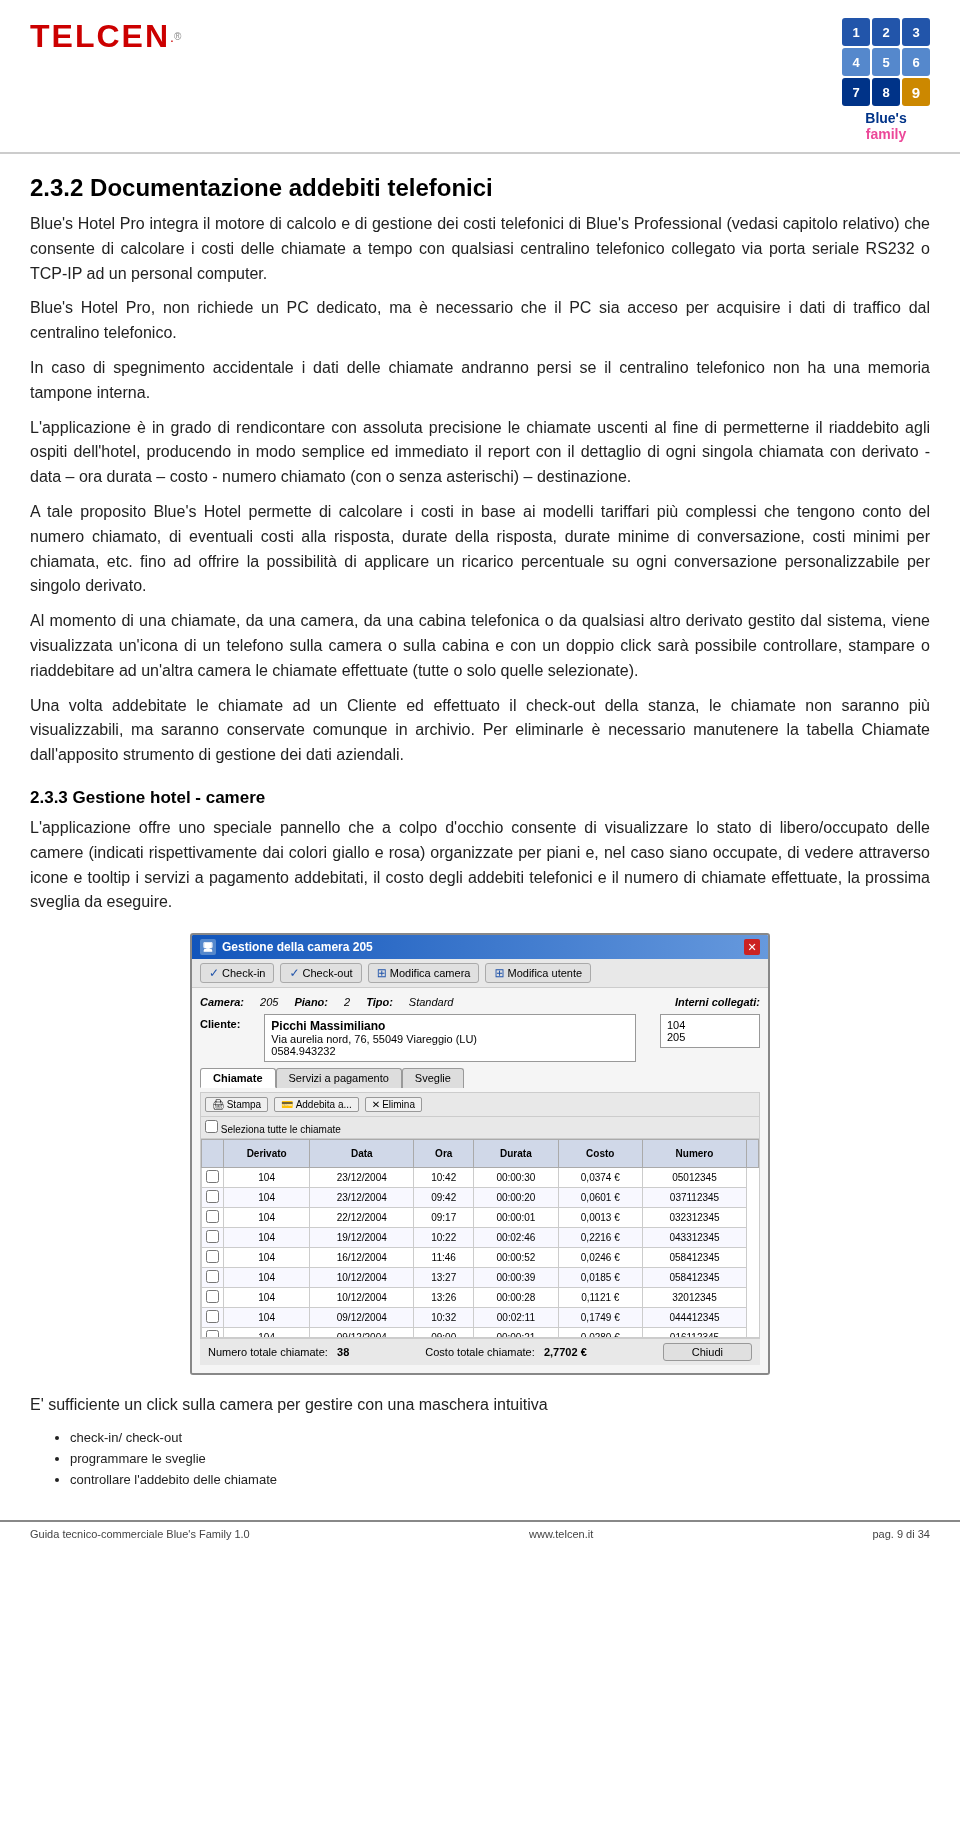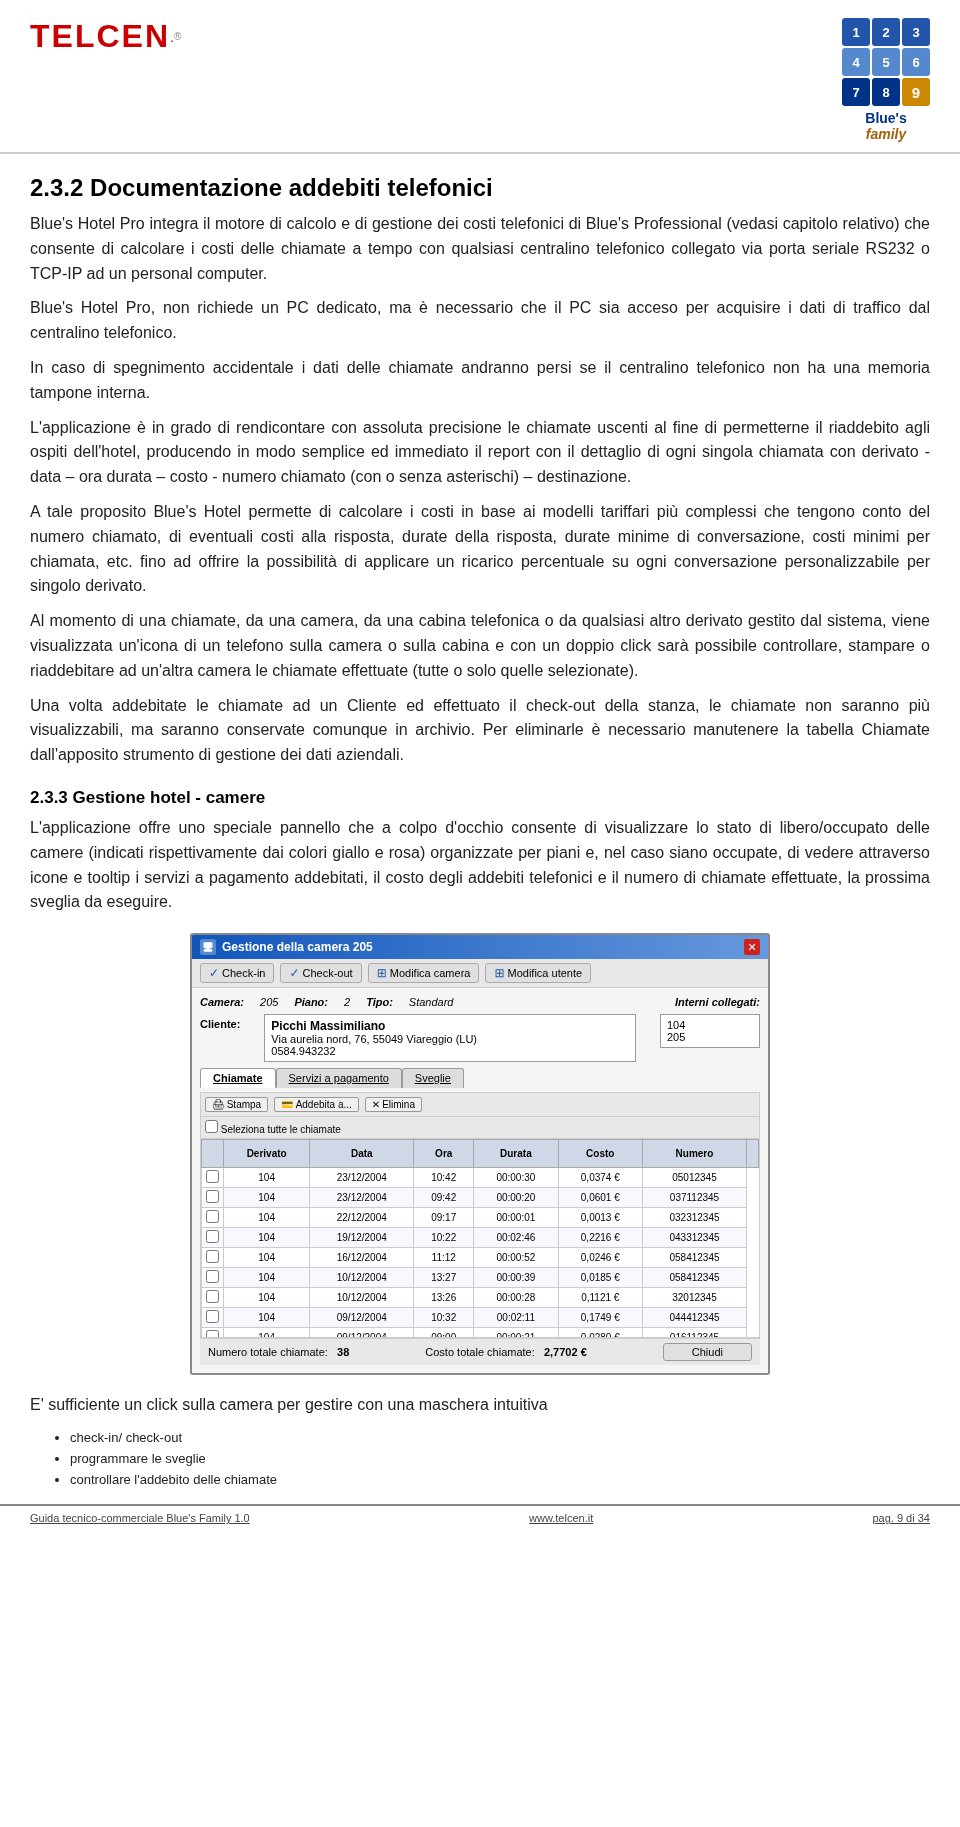--- a/index.html
+++ b/index.html
@@ -85,22 +85,21 @@
     .cell-highlight { background: #cc8800; font-size: 15px; }
 
     .blues-label {
       font-size: 14px;
       font-weight: bold;
       color: #003388;
       text-align: center;
     }
 
     .blues-label span {
-      font-style: italic;
-      color: #a16207;
+      color: #ec4899;
     }
 
     
     .content {
       padding: 0 30px;
     }
 
     h2 {
       font-size: 24px;
       font-weight: bold;
@@ -223,21 +222,20 @@
     }
 
     .tab {
       background: #ddd;
       border: 1px solid #999;
       border-bottom: none;
       padding: 3px 12px;
       font-size: 11px;
       cursor: pointer;
       border-radius: 3px 3px 0 0;
-      text-decoration: underline;
     }
 
     .tab.active {
       background: white;
       font-weight: bold;
       border-bottom: 1px solid white;
     }
 
     .table-actions {
       display: flex;
@@ -328,28 +326,27 @@
 
     .bullet-list li {
       font-size: 13px;
       line-height: 1.6;
       color: #222;
     }
 
     
     .page-footer {
       border-top: 2px solid #888;
-      margin-top: 14px;
+      margin-top: 30px;
       padding: 6px 30px;
       display: flex;
       justify-content: space-between;
       align-items: center;
       font-size: 11px;
       color: #444;
-      text-decoration: underline;
     }
 
     .info-client-area {
       display: flex;
       gap: 10px;
       margin-bottom: 6px;
     }
 
     .client-details {
       flex: 1;
@@ -543,21 +540,21 @@
         <td>19/12/2004</td>
         <td>10:22</td>
         <td>00:02:46</td>
         <td>0,2216 €</td>
         <td>043312345</td>
       </tr>
                 <tr>
         <td class="checkbox-cell"><input type="checkbox" style=""></td>
         <td>104</td>
         <td>16/12/2004</td>
-        <td>11:12</td>
+        <td>11:46</td>
         <td>00:00:52</td>
         <td>0,0246 €</td>
         <td>058412345</td>
       </tr>
                 <tr>
         <td class="checkbox-cell"><input type="checkbox" style=""></td>
         <td>104</td>
         <td>10/12/2004</td>
         <td>13:27</td>
         <td>00:00:39</td>

